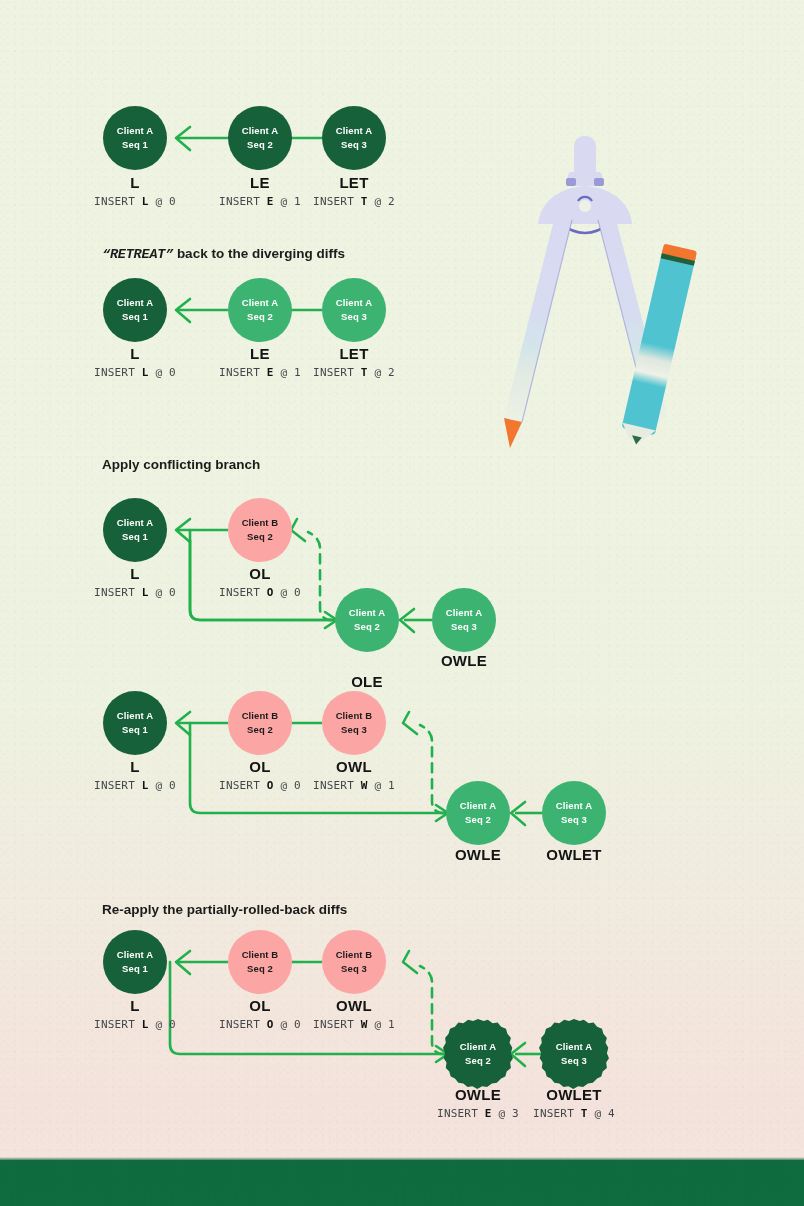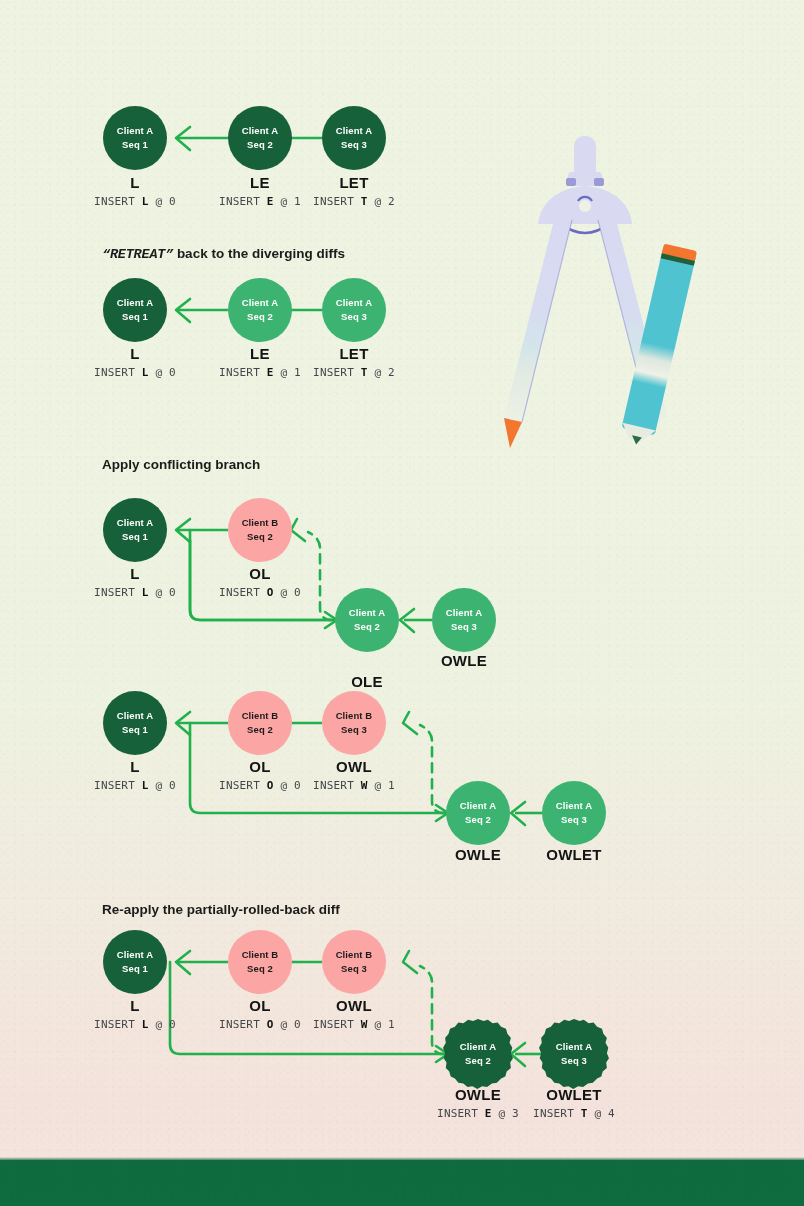--- a/index.html
+++ b/index.html
@@ -364,21 +364,21 @@
   </div>
 
   <div class="node mid" style="left:542px;top:781px;width:64px;height:64px;">
     <span>Client A</span>
     <span>Seq 3</span>
   </div>
   <div class="caption" style="left:574px;top:846px;">
     <span class="big">OWLET</span>
   </div>
 
-  <div class="heading" style="left:102px;top:902px;">Re-apply the partially-rolled-back diff</div>
+  <div class="heading" style="left:102px;top:902px;">Re-apply the partially-rolled-back diffs</div>
 
   <div class="node dark" style="left:103px;top:930px;width:64px;height:64px;">
     <span>Client A</span>
     <span>Seq 1</span>
   </div>
   <div class="caption" style="left:135px;top:997px;">
     <span class="big">L</span>
     <span class="mono"><span>INSERT </span><b>L</b><span> @ 0</span></span>
   </div>
 

